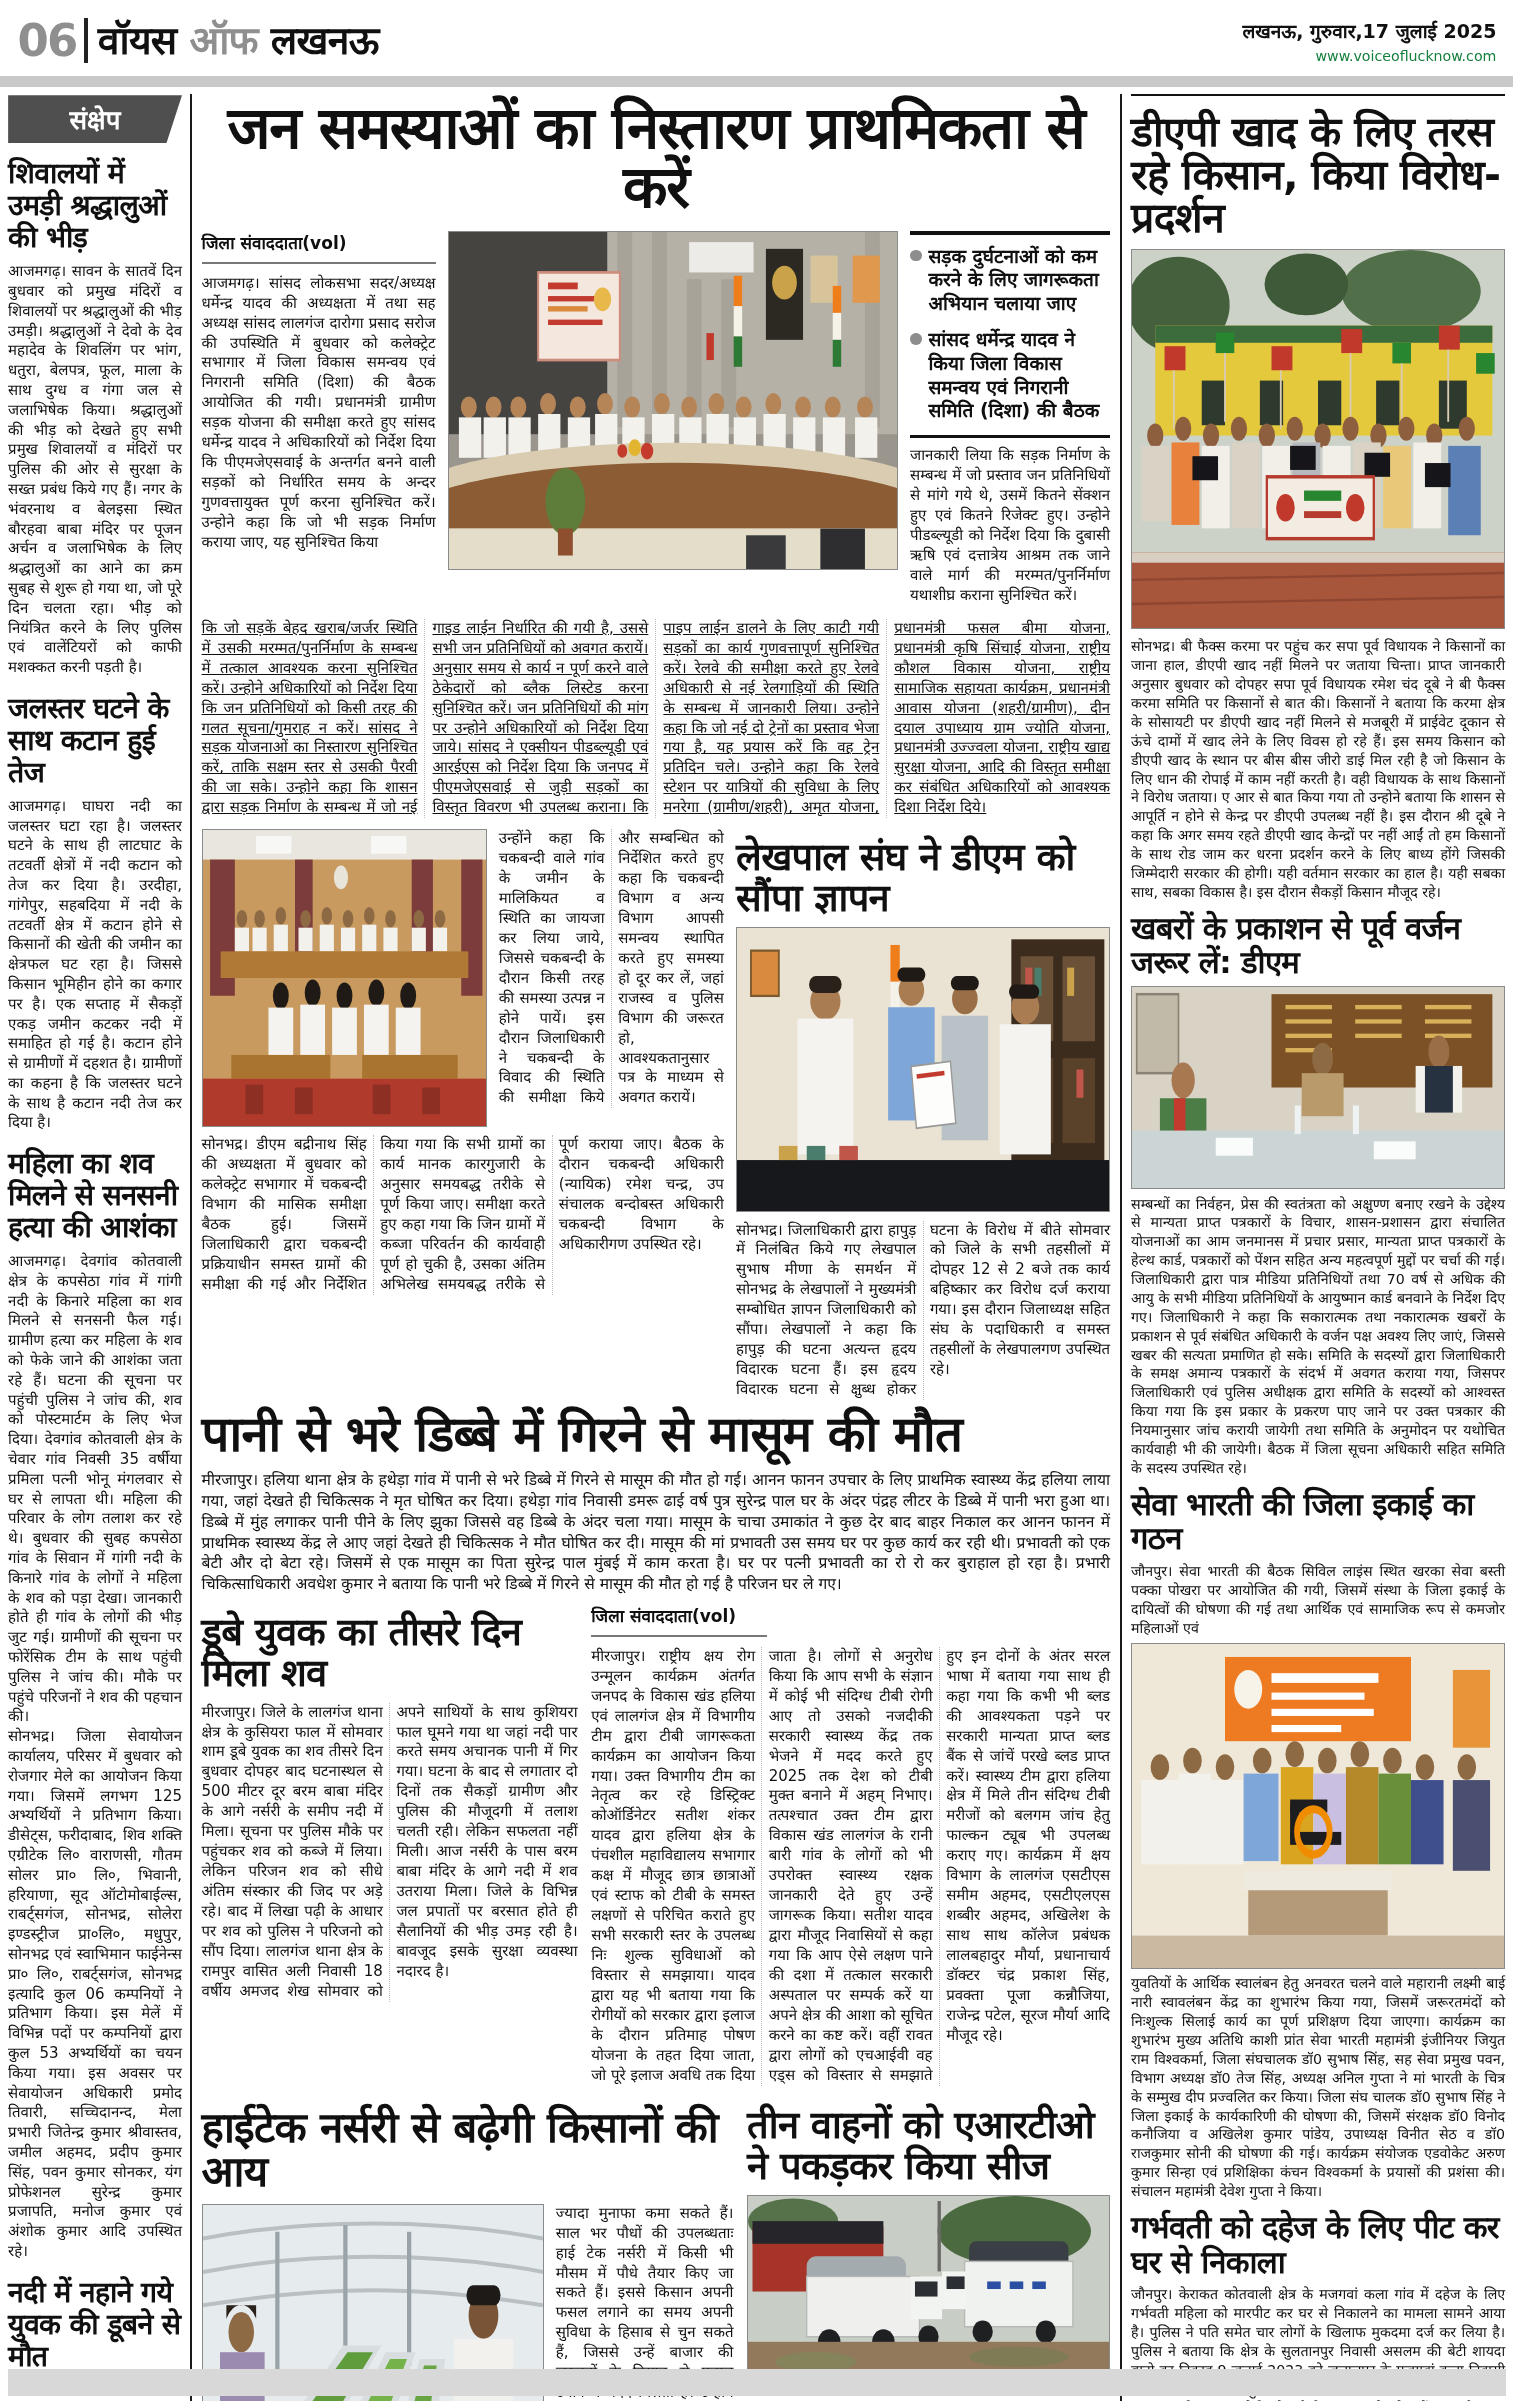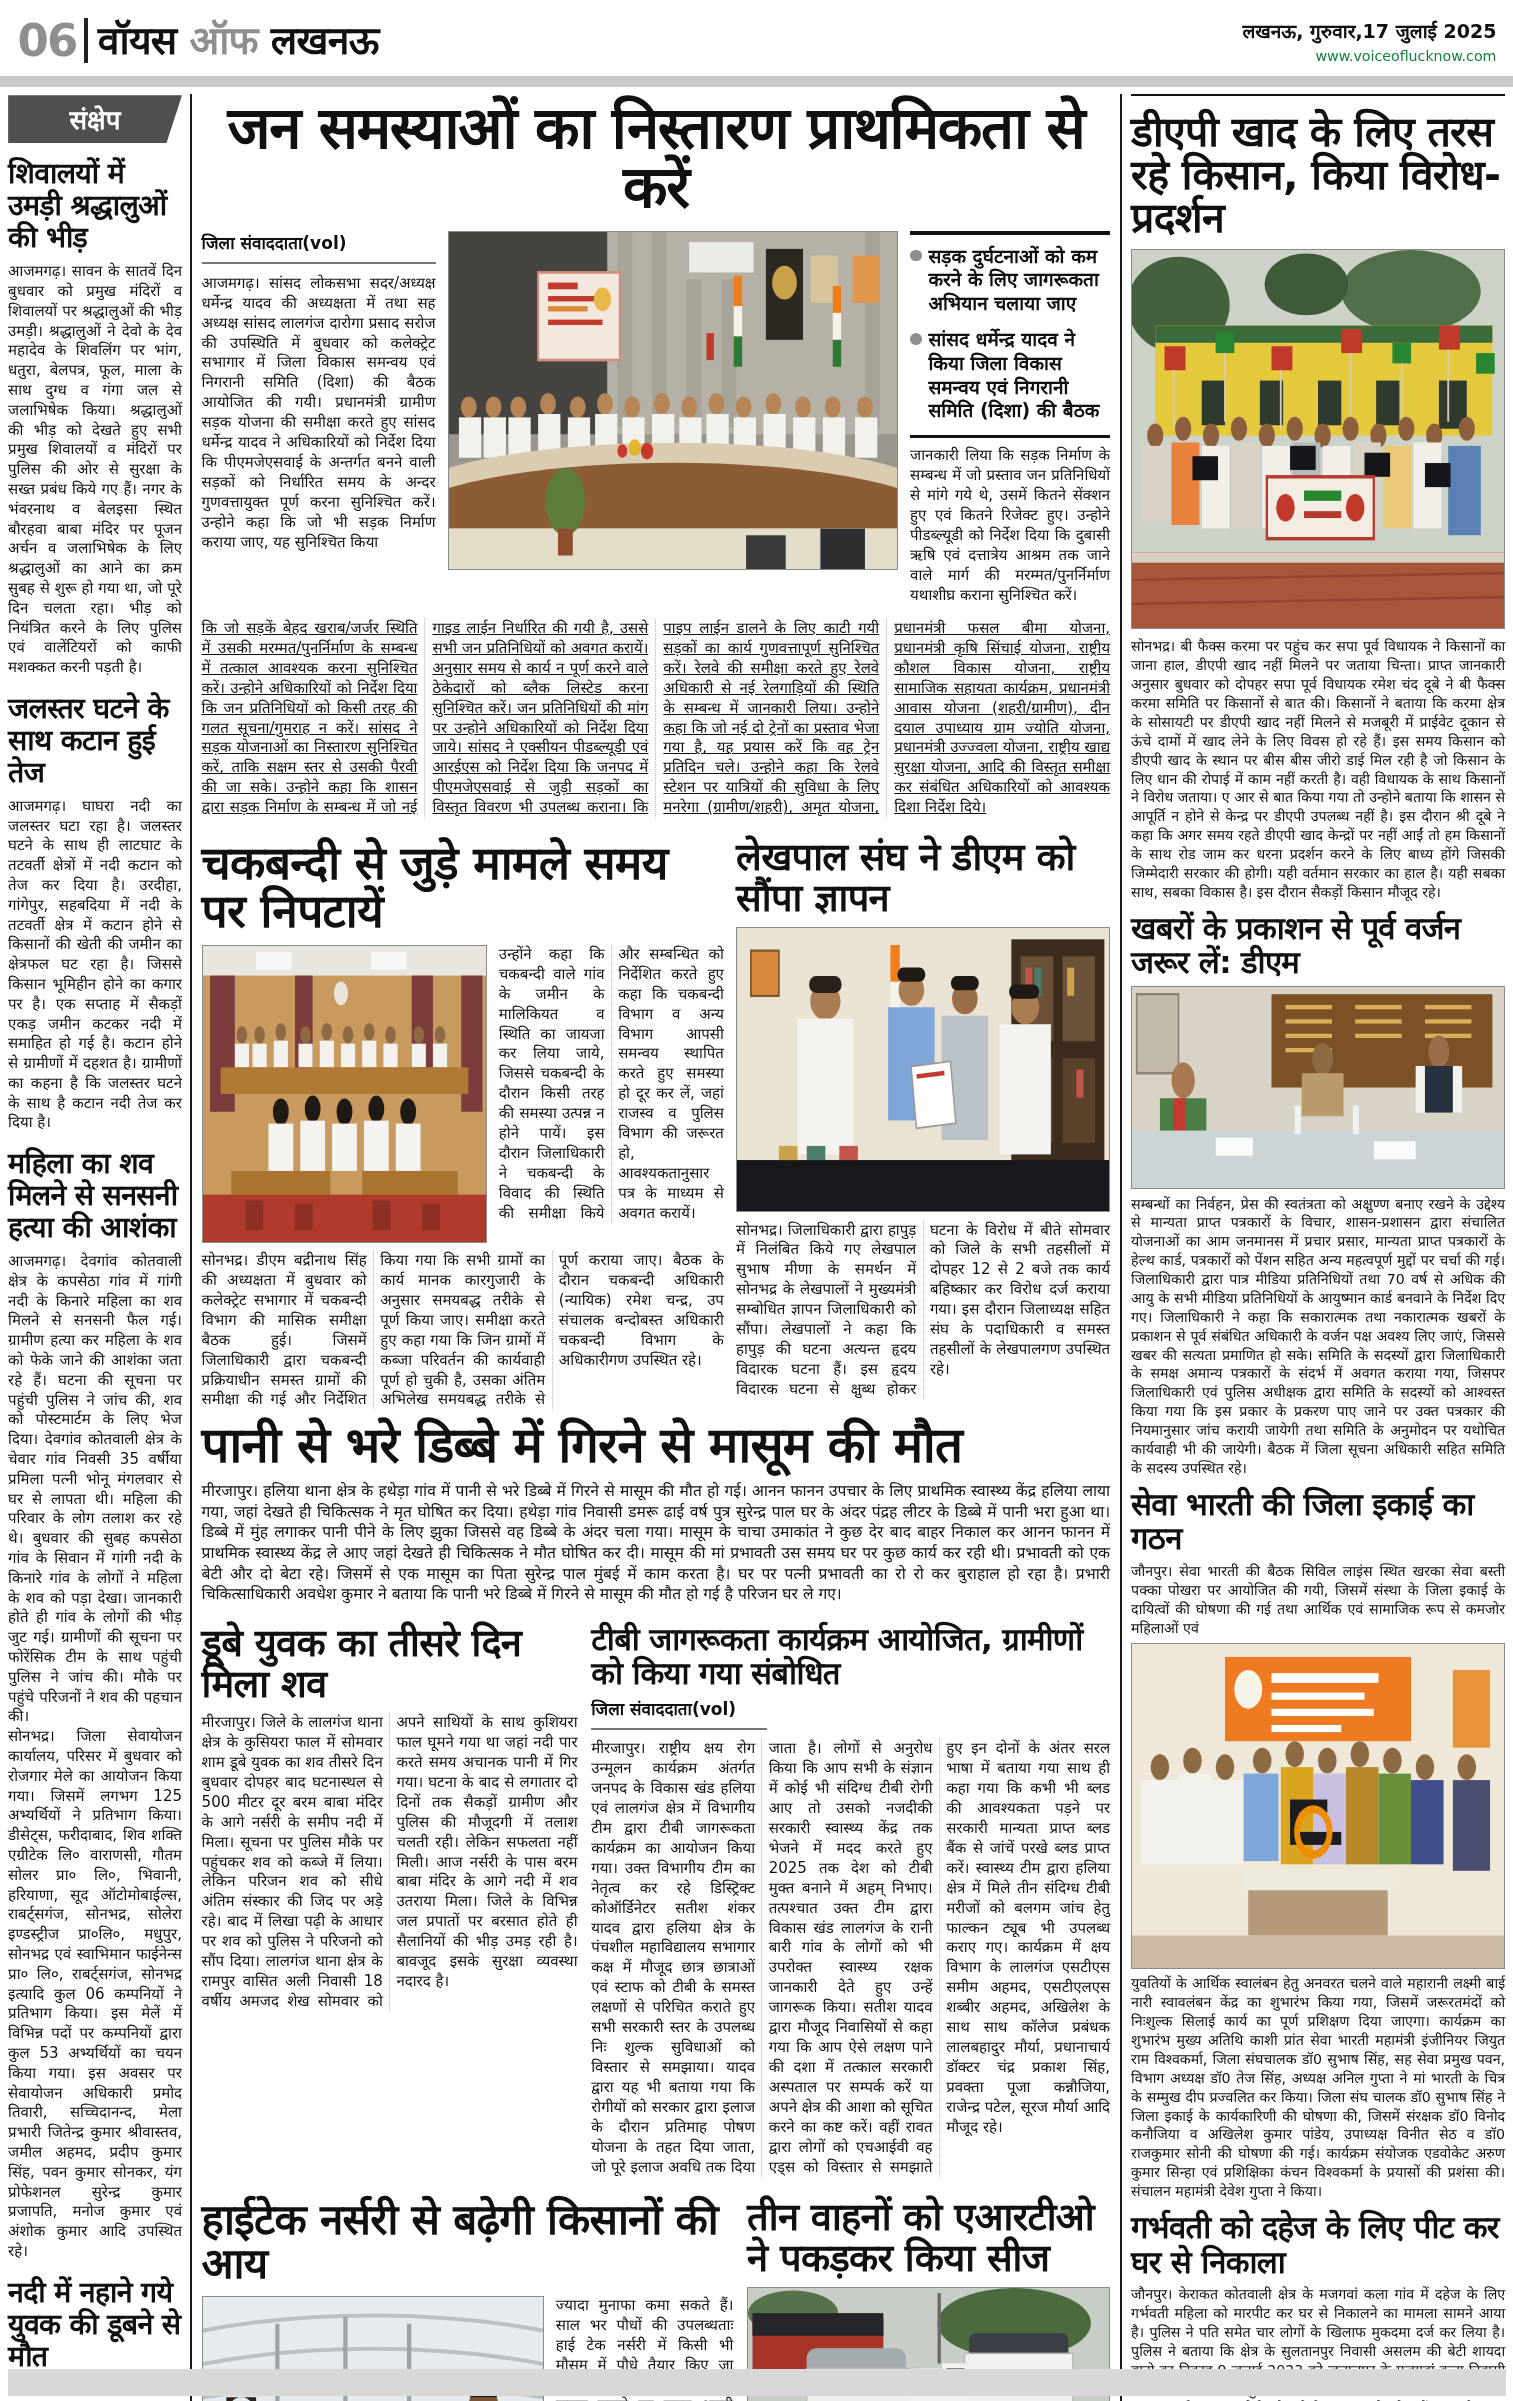--- a/index.html
+++ b/index.html
@@ -221,21 +221,20 @@
             </div>
           </div>
         </div>
         <div class="main-body cols4">
           <p class="body-text">कि जो सड़कें बेहद खराब/जर्जर स्थिति में उसकी मरम्मत/पुनर्निर्माण के सम्बन्ध में तत्काल आवश्यक करना सुनिश्चित करें। उन्होने अधिकारियों को निर्देश दिया कि जन प्रतिनिधियों को किसी तरह की गलत सूचना/गुमराह न करें। सांसद ने सड़क योजनाओं का निस्तारण सुनिश्चित करें, ताकि सक्षम स्तर से उसकी पैरवी की जा सके। उन्होने कहा कि शासन द्वारा सड़क निर्माण के सम्बन्ध में जो नई गाइड लाईन निर्धारित की गयी है, उससे सभी जन प्रतिनिधियों को अवगत करायें। अनुसार समय से कार्य न पूर्ण करने वाले ठेकेदारों को ब्लैक लिस्टेड करना सुनिश्चित करें। जन प्रतिनिधियों की मांग पर उन्होने अधिकारियों को निर्देश दिया जाये। सांसद ने एक्सीयन पीडब्ल्यूडी एवं आरईएस को निर्देश दिया कि जनपद में पीएमजेएसवाई से जुड़ी सड़कों का विस्तृत विवरण भी उपलब्ध कराना। कि पाइप लाईन डालने के लिए काटी गयी सड़कों का कार्य गुणवत्तापूर्ण सुनिश्चित करें। रेलवे की समीक्षा करते हुए रेलवे अधिकारी से नई रेलगाड़ियों की स्थिति के सम्बन्ध में जानकारी लिया। उन्होने कहा कि जो नई दो ट्रेनों का प्रस्ताव भेजा गया है, यह प्रयास करें कि वह ट्रेन प्रतिदिन चले। उन्होने कहा कि रेलवे स्टेशन पर यात्रियों की सुविधा के लिए मनरेगा (ग्रामीण/शहरी), अमृत योजना, प्रधानमंत्री फसल बीमा योजना, प्रधानमंत्री कृषि सिंचाई योजना, राष्ट्रीय कौशल विकास योजना, राष्ट्रीय सामाजिक सहायता कार्यक्रम, प्रधानमंत्री आवास योजना (शहरी/ग्रामीण), दीन दयाल उपाध्याय ग्राम ज्योति योजना, प्रधानमंत्री उज्ज्वला योजना, राष्ट्रीय खाद्य सुरक्षा योजना, आदि की विस्तृत समीक्षा कर संबंधित अधिकारियों को आवश्यक दिशा निर्देश दिये।</p>
         </div>
       </section>
 
       <section class="band2">
         <article>
-          <h2 class="h-xl">चकबन्दी से जुड़े मामले समय पर निपटायें</h2>
           <div class="chak-row">
             <div class="photo" style="height:298px;">
               <svg viewBox="0 0 160 100" preserveAspectRatio="none">
                 <rect width="160" height="100" fill="#c99a5f"></rect>
                 <rect width="160" height="10" fill="#e9e6df"></rect>
                 <rect x="30" y="2" width="20" height="6" fill="#f7f7f5"></rect>
                   <rect x="95" y="2" width="20" height="6" fill="#f7f7f5"></rect>
                 <g fill="#7d3c3c">
                     <rect x="4" y="10" width="14" height="46"></rect>
                     <rect x="52" y="10" width="10" height="34"></rect>
@@ -354,21 +353,20 @@
         <h2 class="h-xl" style="font-size:49px;">पानी से भरे डिब्बे में गिरने से मासूम की मौत</h2>
         <p class="body-text" style="font-size:15.6px;">मीरजापुर। हलिया थाना क्षेत्र के हथेड़ा गांव में पानी से भरे डिब्बे में गिरने से मासूम की मौत हो गई। आनन फानन उपचार के लिए प्राथमिक स्वास्थ्य केंद्र हलिया लाया गया, जहां देखते ही चिकित्सक ने मृत घोषित कर दिया। हथेड़ा गांव निवासी डमरू ढाई वर्ष पुत्र सुरेन्द्र पाल घर के अंदर पंद्रह लीटर के डिब्बे में पानी भरा हुआ था। डिब्बे में मुंह लगाकर पानी पीने के लिए झुका जिससे वह डिब्बे के अंदर चला गया। मासूम के चाचा उमाकांत ने कुछ देर बाद बाहर निकाल कर आनन फानन में प्राथमिक स्वास्थ्य केंद्र ले आए जहां देखते ही चिकित्सक ने मौत घोषित कर दी। मासूम की मां प्रभावती उस समय घर पर कुछ कार्य कर रही थी। प्रभावती को एक बेटी और दो बेटा रहे। जिसमें से एक मासूम का पिता सुरेन्द्र पाल मुंबई में काम करता है। घर पर पत्नी प्रभावती का रो रो कर बुराहाल हो रहा है। प्रभारी चिकित्साधिकारी अवधेश कुमार ने बताया कि पानी भरे डिब्बे में गिरने से मासूम की मौत हो गई है परिजन घर ले गए।</p>
       </section>
 
       <section class="band4">
         <article>
           <h2 class="h-lg">डूबे युवक का तीसरे दिन मिला शव</h2>
           <p class="body-text cols2">मीरजापुर। जिले के लालगंज थाना क्षेत्र के कुसियरा फाल में सोमवार शाम डूबे युवक का शव तीसरे दिन बुधवार दोपहर बाद घटनास्थल से 500 मीटर दूर बरम बाबा मंदिर के आगे नर्सरी के समीप नदी में मिला। सूचना पर पुलिस मौके पर पहुंचकर शव को कब्जे में लिया। लेकिन परिजन शव को सीधे अंतिम संस्कार की जिद पर अड़े रहे। बाद में लिखा पढ़ी के आधार पर शव को पुलिस ने परिजनो को सौंप दिया। लालगंज थाना क्षेत्र के रामपुर वासित अली निवासी 18 वर्षीय अमजद शेख सोमवार को अपने साथियों के साथ कुशियरा फाल घूमने गया था जहां नदी पार करते समय अचानक पानी में गिर गया। घटना के बाद से लगातार दो दिनों तक सैकड़ों ग्रामीण और पुलिस की मौजूदगी में तलाश चलती रही। लेकिन सफलता नहीं मिली। आज नर्सरी के पास बरम बाबा मंदिर के आगे नदी में शव उतराया मिला। जिले के विभिन्न जल प्रपातों पर बरसात होते ही सैलानियों की भीड़ उमड़ रही है। बावजूद इसके सुरक्षा व्यवस्था नदारद है।</p>
         </article>
         <article>
-          <h2 class="h-md">टीबी जागरूकता कार्यक्रम आयोजित, ग्रामीणों को किया गया संबोधित</h2>
           <div class="byline" style="max-width:176px;">जिला संवाददाता(vol)</div>
           <p class="body-text cols3">मीरजापुर। राष्ट्रीय क्षय रोग उन्मूलन कार्यक्रम अंतर्गत जनपद के विकास खंड हलिया एवं लालगंज क्षेत्र में विभागीय टीम द्वारा टीबी जागरूकता कार्यक्रम का आयोजन किया गया। उक्त विभागीय टीम का नेतृत्व कर रहे डिस्ट्रिक्ट कोऑर्डिनेटर सतीश शंकर यादव द्वारा हलिया क्षेत्र के पंचशील महाविद्यालय सभागार कक्ष में मौजूद छात्र छात्राओं एवं स्टाफ को टीबी के समस्त लक्षणों से परिचित कराते हुए सभी सरकारी स्तर के उपलब्ध निः शुल्क सुविधाओं को विस्तार से समझाया। यादव द्वारा यह भी बताया गया कि रोगीयों को सरकार द्वारा इलाज के दौरान प्रतिमाह पोषण योजना के तहत दिया जाता, जो पूरे इलाज अवधि तक दिया जाता है। लोगों से अनुरोध किया कि आप सभी के संज्ञान में कोई भी संदिग्ध टीबी रोगी आए तो उसको नजदीकी सरकारी स्वास्थ्य केंद्र तक भेजने में मदद करते हुए 2025 तक देश को टीबी मुक्त बनाने में अहम् निभाए। तत्पश्चात उक्त टीम द्वारा विकास खंड लालगंज के रानी बारी गांव के लोगों को भी उपरोक्त स्वास्थ्य रक्षक जानकारी देते हुए उन्हें जागरूक किया। सतीश यादव द्वारा मौजूद निवासियों से कहा गया कि आप ऐसे लक्षण पाने की दशा में तत्काल सरकारी अस्पताल पर सम्पर्क करें या अपने क्षेत्र की आशा को सूचित करने का कष्ट करें। वहीं रावत द्वारा लोगों को एचआईवी वह एड्स को विस्तार से समझाते हुए इन दोनों के अंतर सरल भाषा में बताया गया साथ ही कहा गया कि कभी भी ब्लड की आवश्यकता पड़ने पर सरकारी मान्यता प्राप्त ब्लड बैंक से जांचें परखे ब्लड प्राप्त करें। स्वास्थ्य टीम द्वारा हलिया क्षेत्र में मिले तीन संदिग्ध टीबी मरीजों को बलगम जांच हेतु फाल्कन ट्यूब भी उपलब्ध कराए गए। कार्यक्रम में क्षय विभाग के लालगंज एसटीएस समीम अहमद, एसटीएलएस शब्बीर अहमद, अखिलेश के साथ साथ कॉलेज प्रबंधक लालबहादुर मौर्या, प्रधानाचार्य डॉक्टर चंद्र प्रकाश सिंह, प्रवक्ता पूजा कन्नौजिया, राजेन्द्र पटेल, सूरज मौर्या आदि मौजूद रहे।</p>
         </article>
       </section>
 
       <section class="band5">
         <article>
           <h2 class="h-xl" style="font-size:42px;">हाईटेक नर्सरी से बढ़ेगी किसानों की आय</h2>
           <div class="nursery-row">
             <div class="photo" style="height:370px;">

